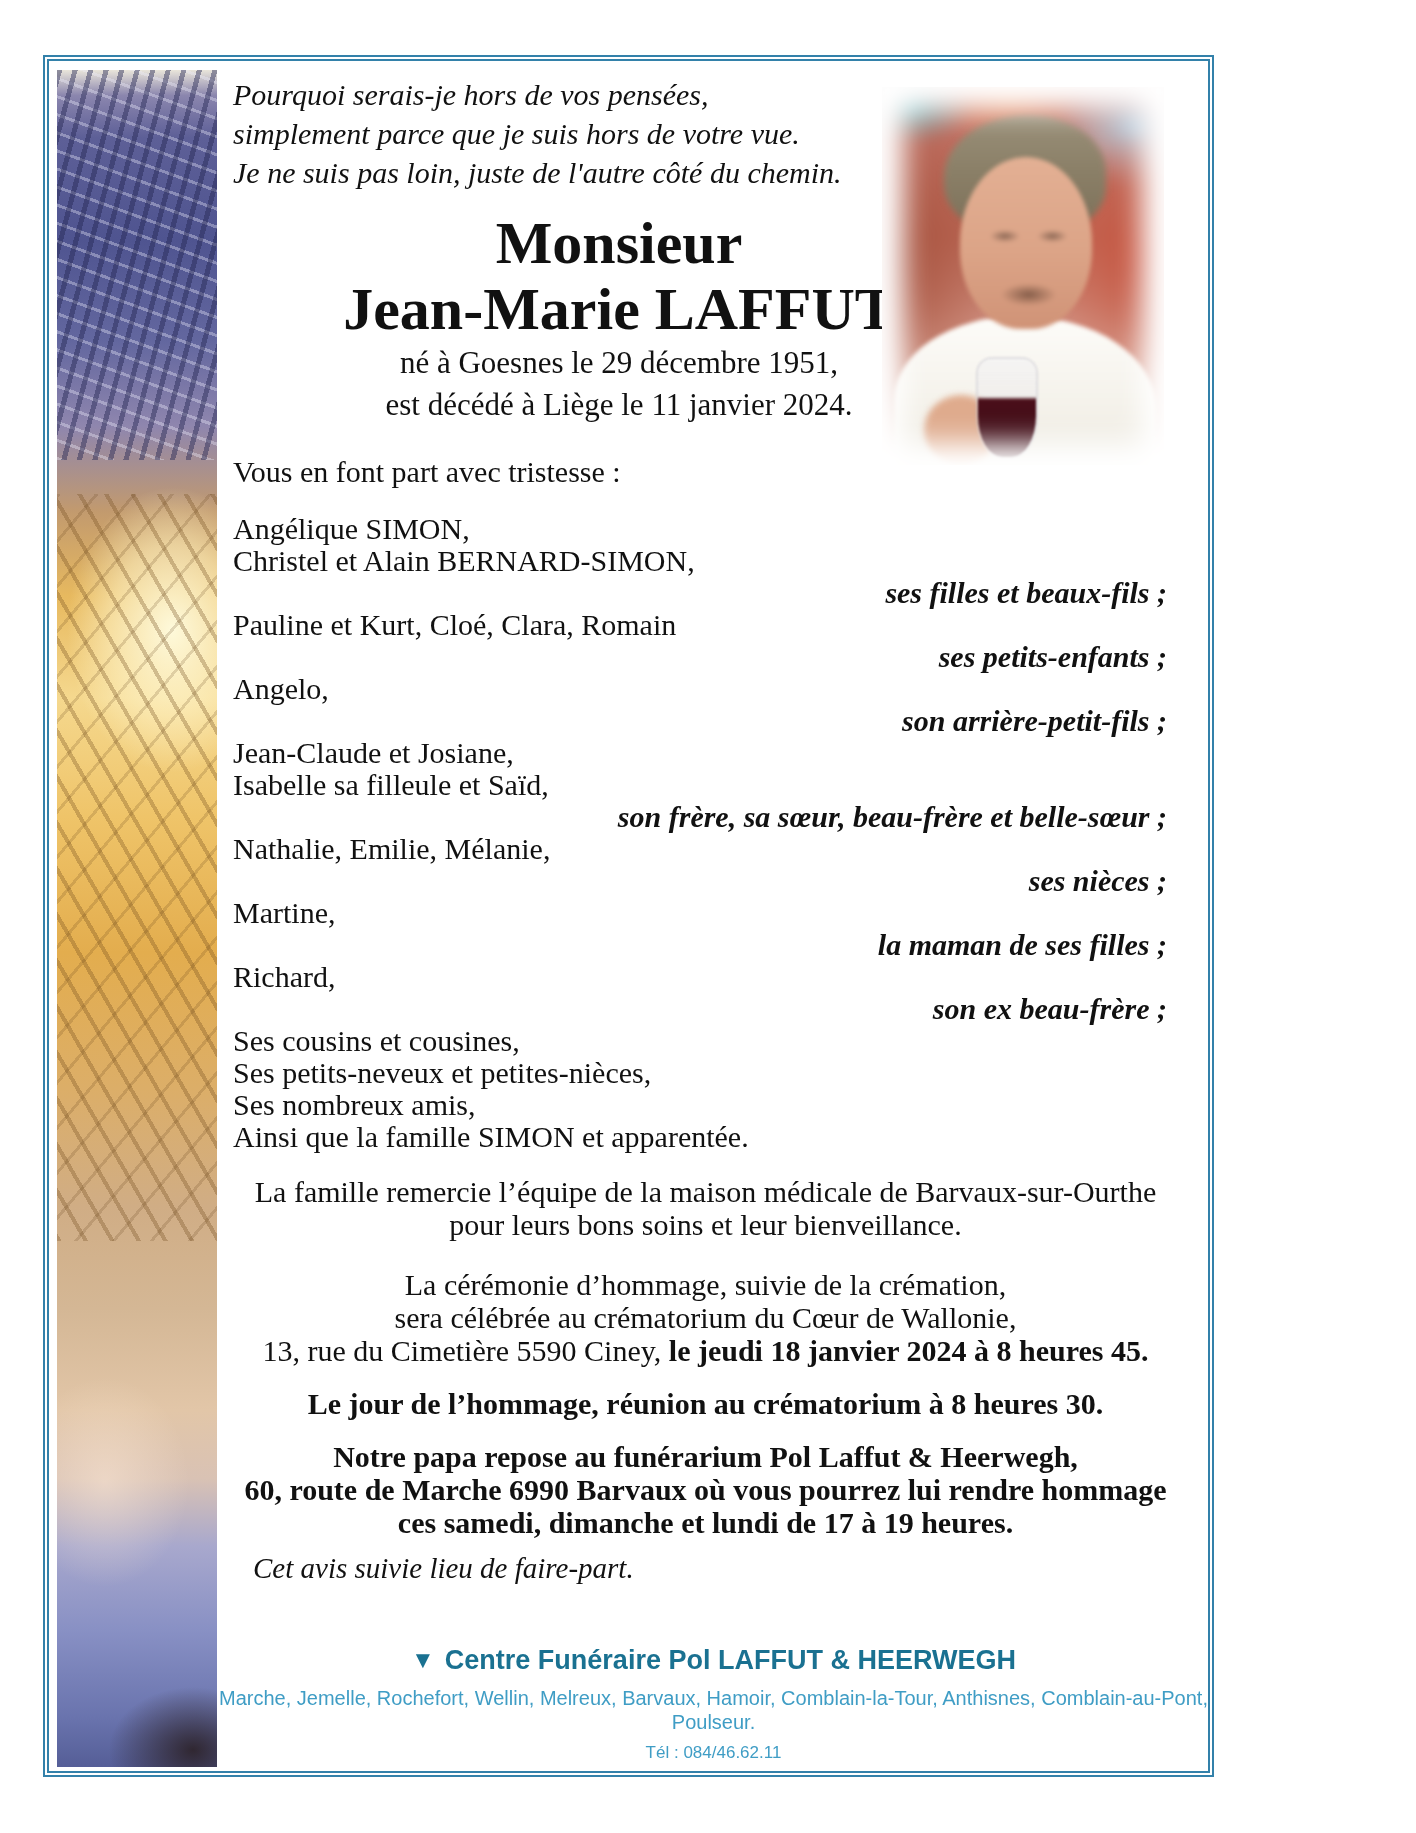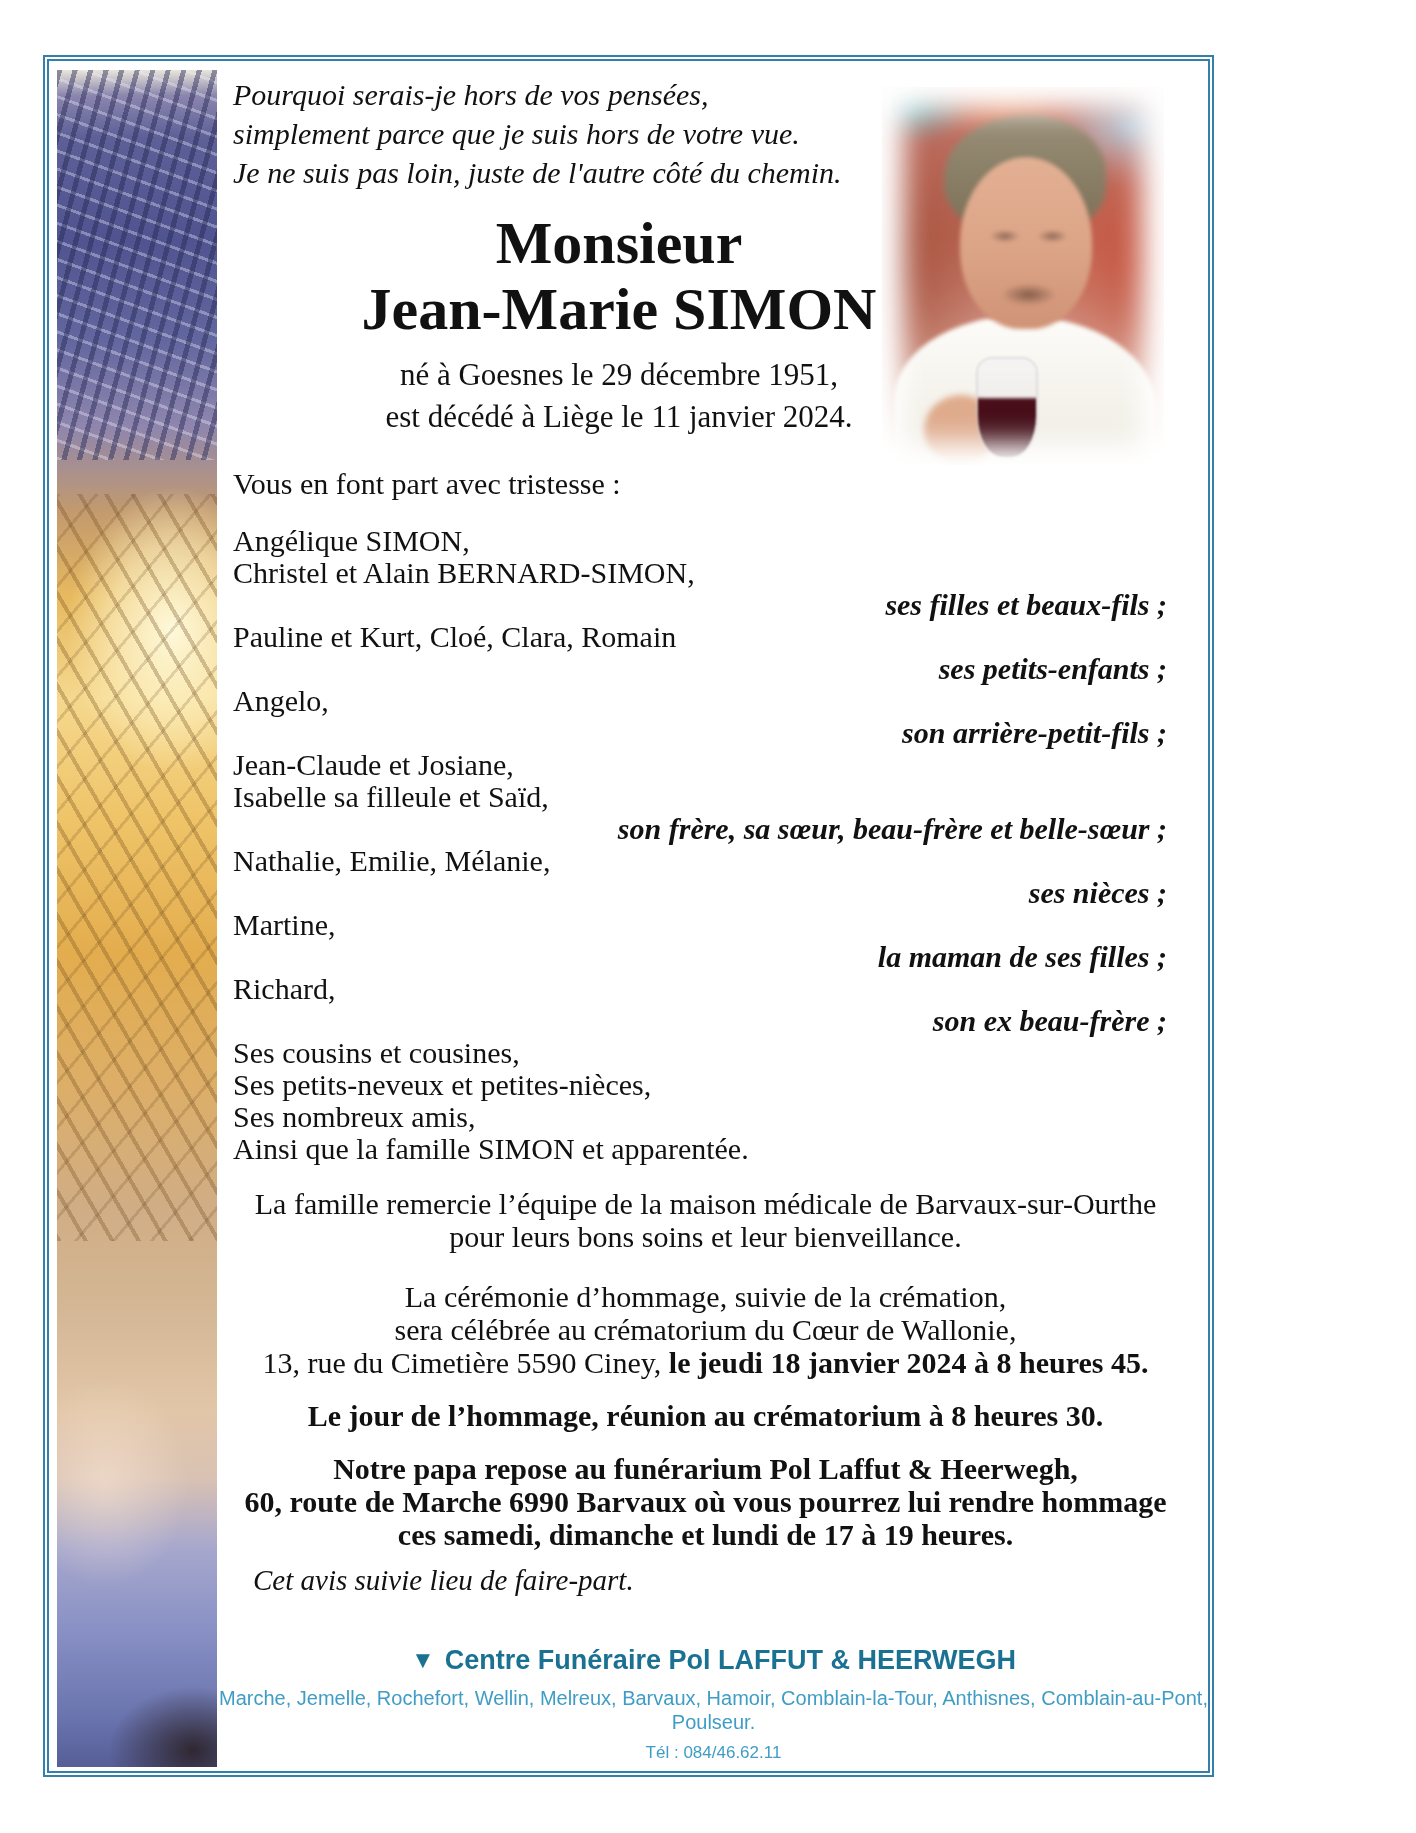--- a/index.html
+++ b/index.html
@@ -66,21 +66,21 @@
     font-size: 30px;
     line-height: 39px;
   }
 
   .title-block {
     width: 800px;
     text-align: center;
     margin-top: 18px;
   }
   .title-line { font-weight: bold; font-size: 60px; line-height: 66px; }
-  .dates-block { width: 800px; text-align: center; margin-top: 12px; font-size: 31px; line-height: 42px; }
+  .dates-block { width: 800px; text-align: center; font-size: 31px; line-height: 42px; }
 
   .intro { padding-left: 14px; margin-top: 29px; font-size: 30px; line-height: 34px; }
 
   .fam { padding: 0 41px 0 14px; margin-top: 24px; }
   .fam-row { font-size: 30px; line-height: 32px; white-space: nowrap; }
   .fam-row.right { text-align: right; font-weight: bold; font-style: italic; }
 
   .center-col { text-align: center; font-size: 30px; line-height: 33px; padding: 0 30px 0 14px; }
   .thanks { margin-top: 22px; }
   .ceremony { margin-top: 27px; }
@@ -192,21 +192,21 @@
       </div>
 
       <div class="quote">
         <div>Pourquoi serais-je hors de vos pensées,</div>
         <div>simplement parce que je suis hors de votre vue.</div>
         <div>Je ne suis pas loin, juste de l'autre côté du chemin.</div>
       </div>
 
       <div class="title-block">
         <div class="title-line">Monsieur</div>
-        <div class="title-line">Jean-Marie SIMON</div>
+        <div class="title-line">Jean-Marie LAFFUT</div>
       </div>
 
       <div class="dates-block">
         <div>né à Goesnes le 29 décembre 1951,</div>
         <div>est décédé à Liège le 11 janvier 2024.</div>
       </div>
 
       <div class="intro">Vous en font part avec tristesse :</div>
 
       <div class="fam">

